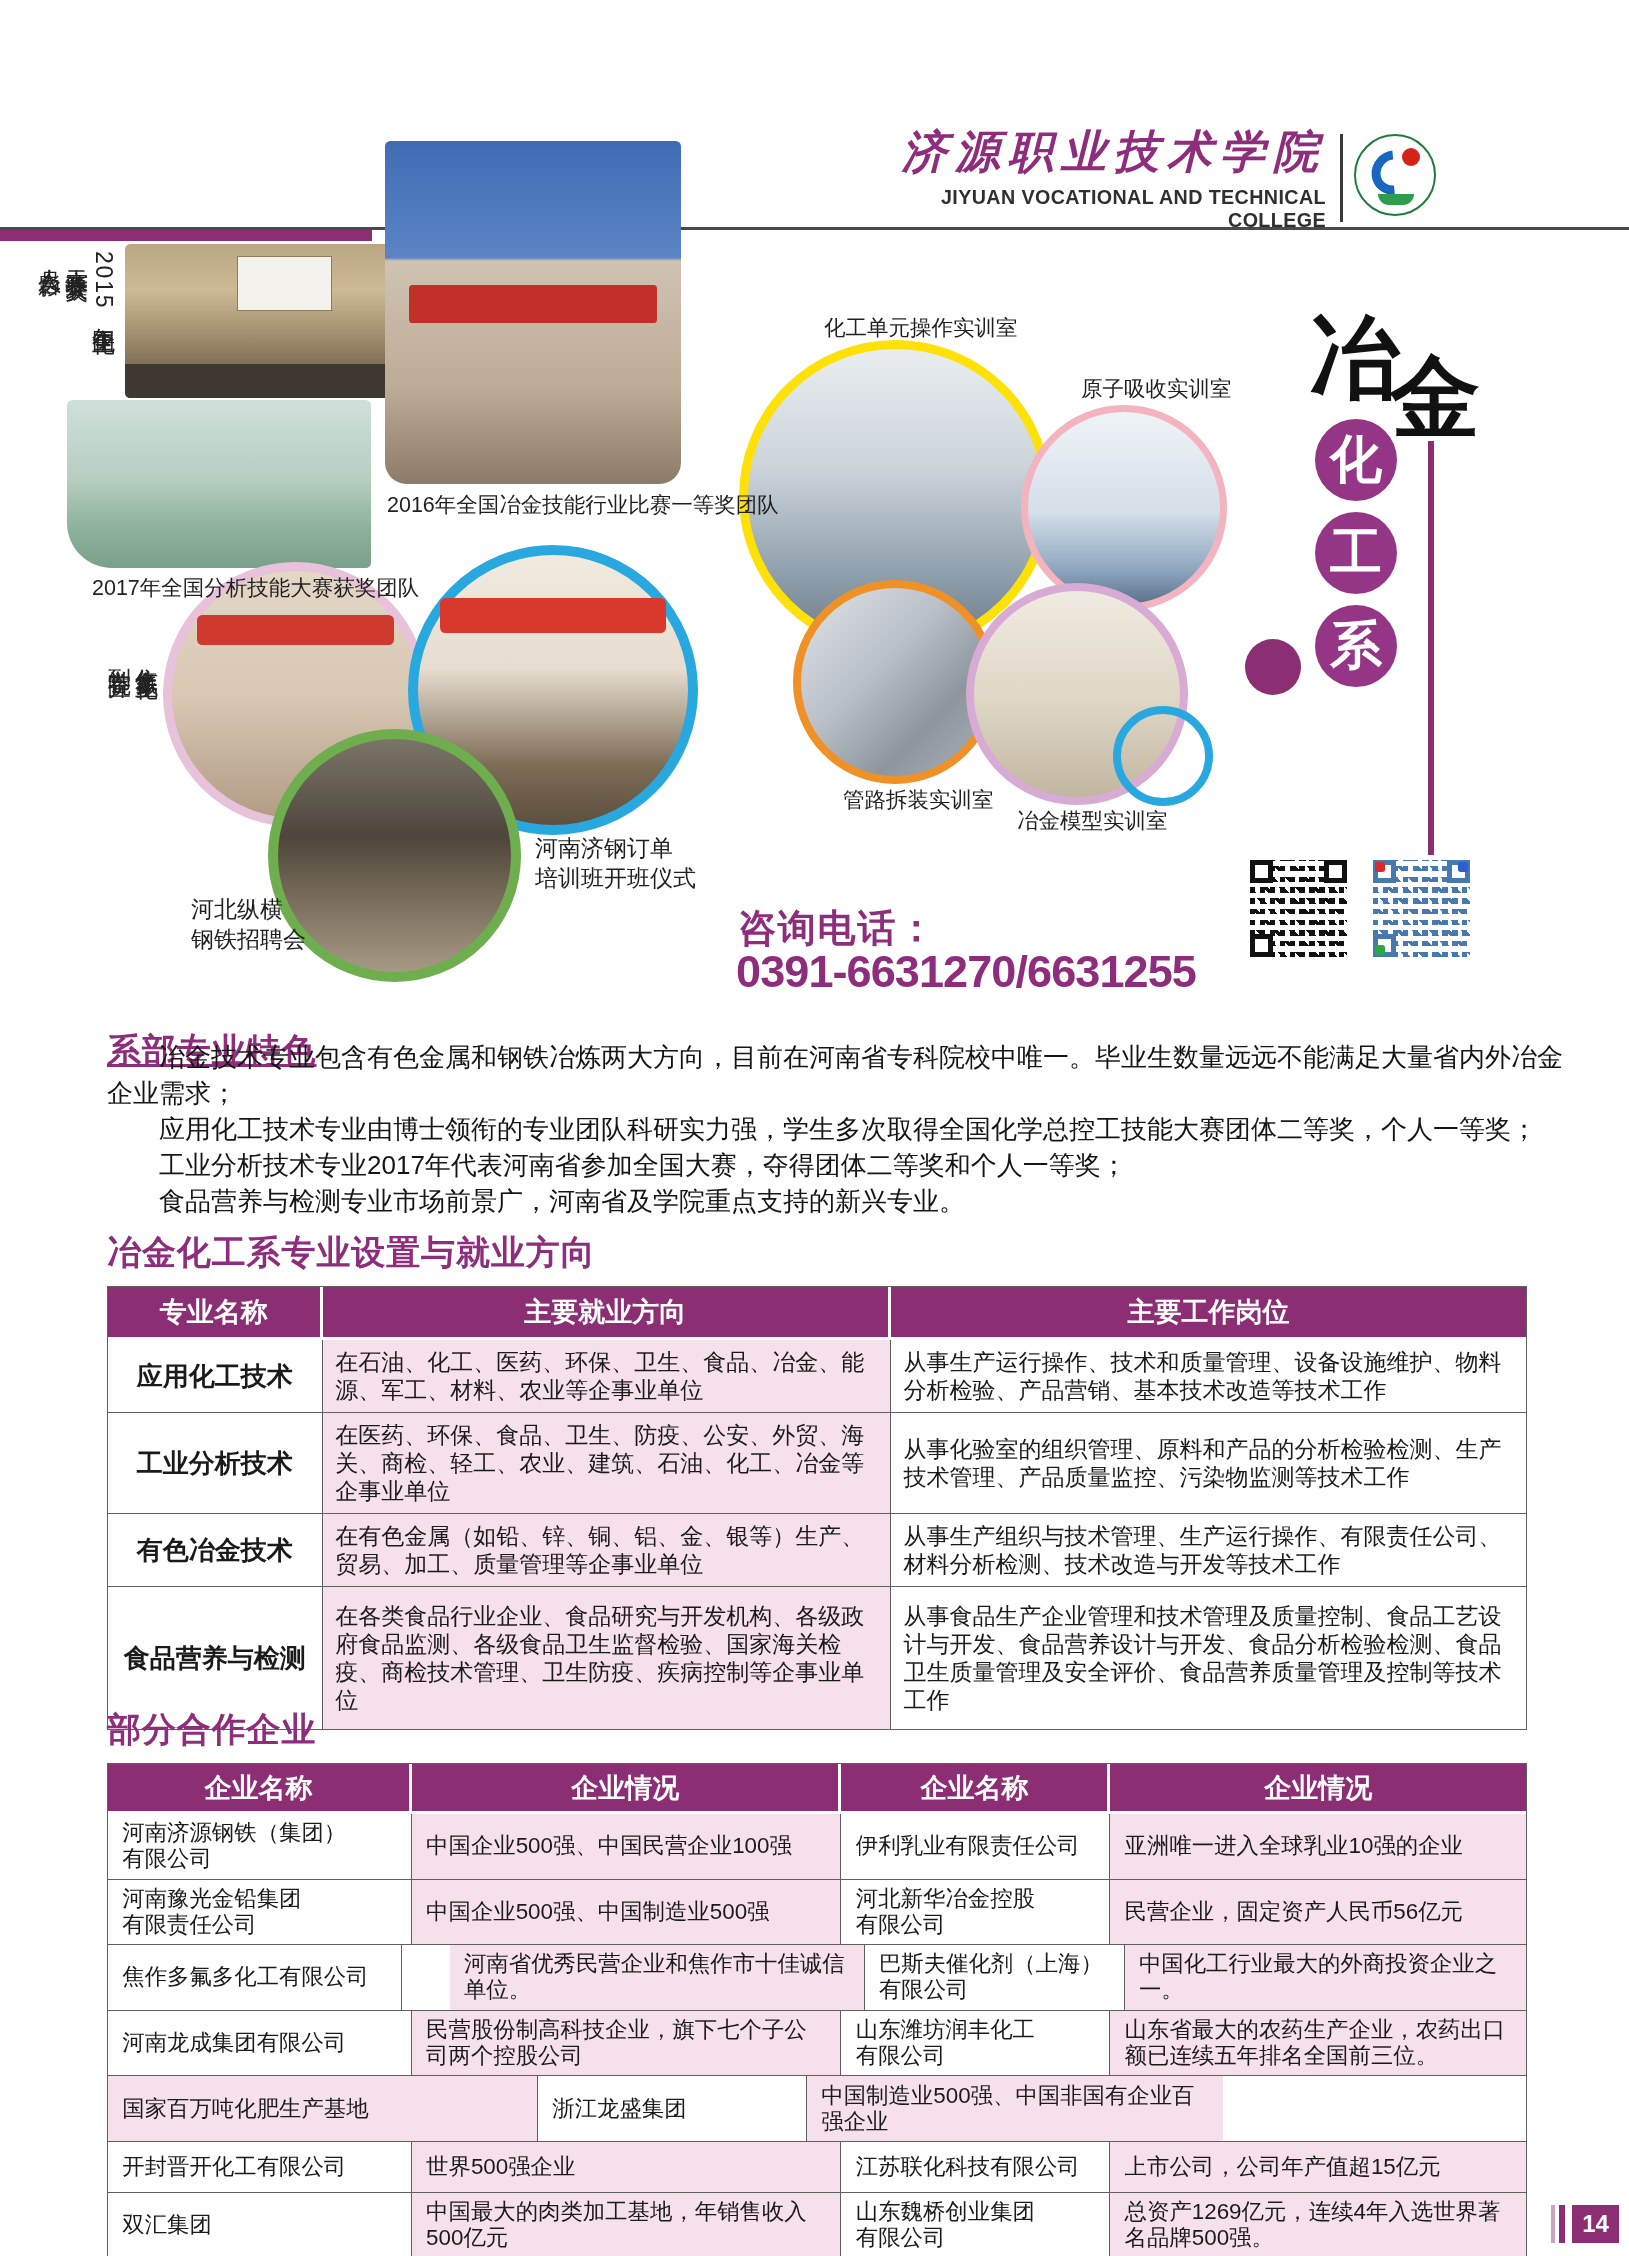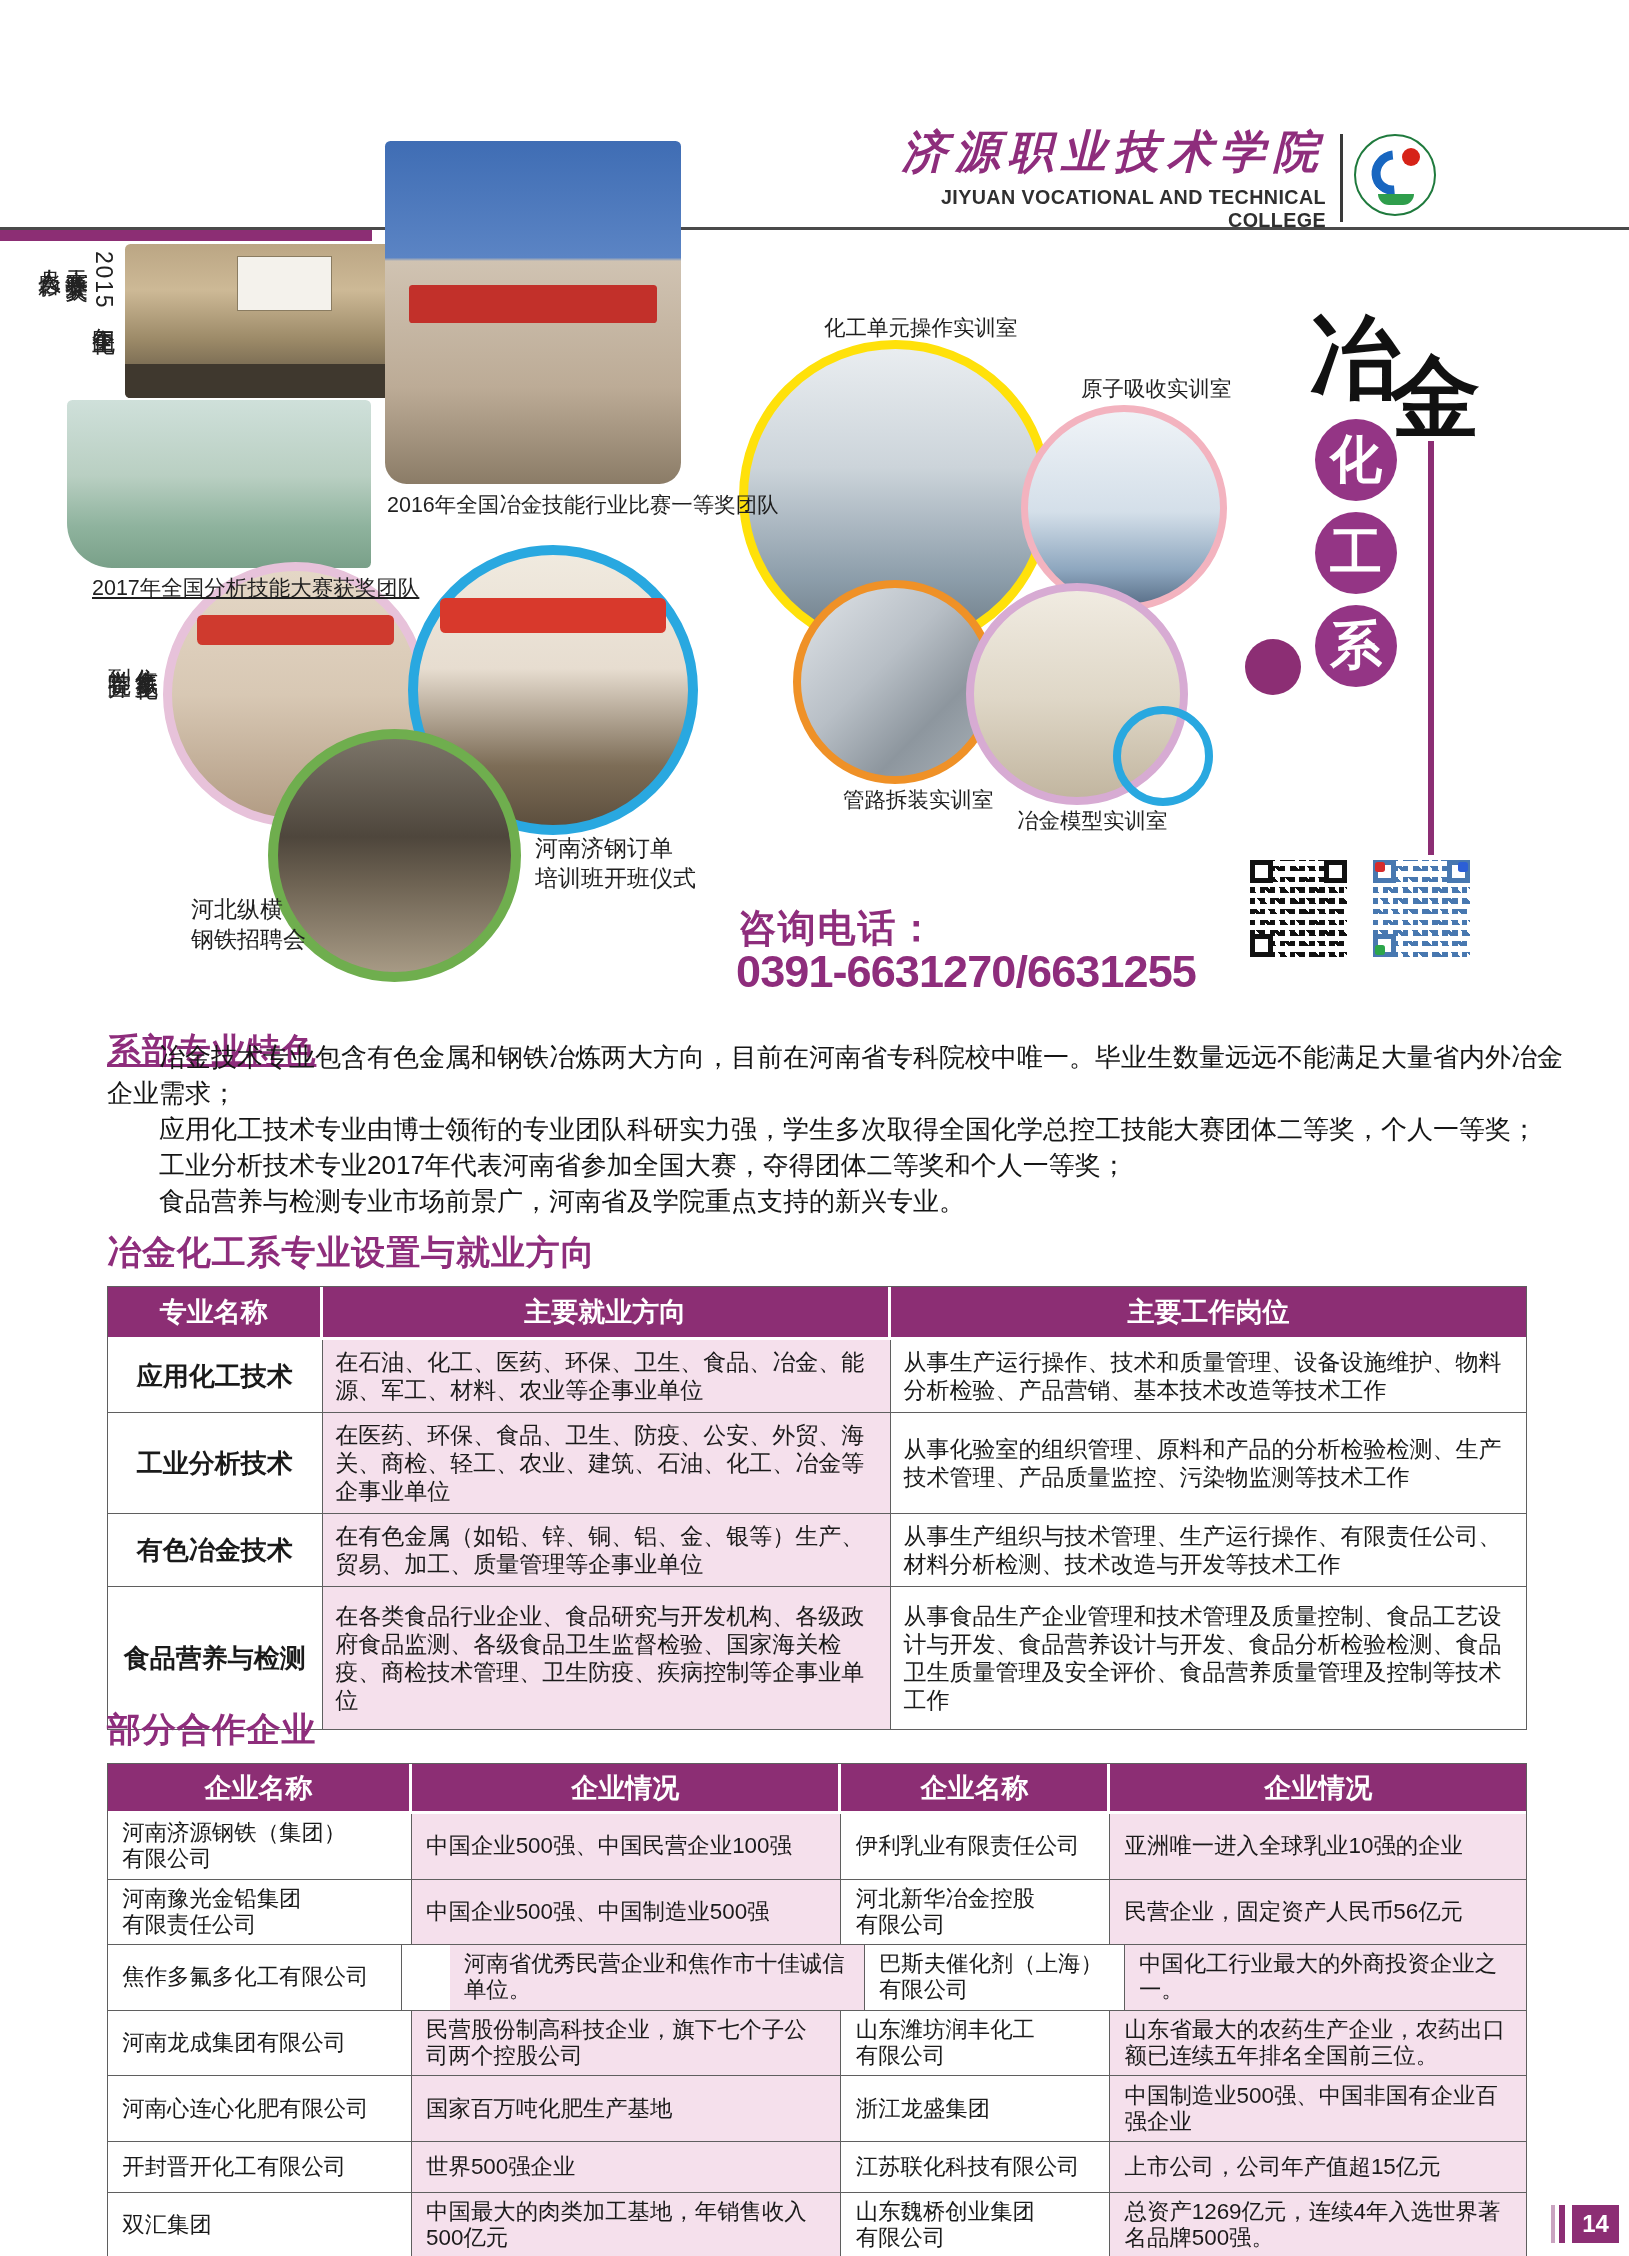--- a/index.html
+++ b/index.html
@@ -125,21 +125,21 @@
   <div class="abs hdr-accent"></div>
 
   <div class="abs vcap pre" style="left:36px;top:251px;">2015年全国化工
 大赛二等奖获奖
 人员合影</div>
   <div class="abs photo ph-a">
     <div class="screen"></div>
     <div class="seats"></div>
   </div>
   <div class="abs photo ph-b"></div>
-  <div class="abs cap" style="left:92px;top:573px;text-decoration:underline;">2017年全国分析技能大赛获奖团队</div>
+  <div class="abs cap" style="left:92px;top:573px;">2017年全国分析技能大赛获奖团队</div>
   <div class="abs photo ph-c">
     <div class="banner"></div>
   </div>
   <div class="abs cap" style="left:387px;top:490px;">2016年全国冶金技能行业比赛一等奖团队</div>
 
   <div class="abs cap" style="left:824px;top:313px;">化工单元操作实训室</div>
   <div class="circle c-yellow"></div>
   <div class="abs cap" style="left:1081px;top:374px;">原子吸收实训室</div>
   <div class="circle c-pinktop"></div>
   <div class="circle c-orange"></div>
@@ -256,21 +256,20 @@
       <div class="tc pink" style="width:416px;">中国化工行业最大的外商投资企业之一。</div>
     </div>
     <div class="trow" style="min-height:59px;">
       <div class="tc pre" style="width:304px;">河南龙成集团有限公司</div>
       <div class="tc pink" style="width:430px;">民营股份制高科技企业，旗下七个子公司两个控股公司</div>
       <div class="tc pre" style="width:269px;">山东潍坊润丰化工
 有限公司</div>
       <div class="tc pink" style="width:416px;">山东省最大的农药生产企业，农药出口额已连续五年排名全国前三位。</div>
     </div>
     <div class="trow" style="min-height:59px;">
-      <div class="tc pre" style="width:304px;">河南心连心化肥有限公司</div>
       <div class="tc pink" style="width:430px;">国家百万吨化肥生产基地</div>
       <div class="tc pre" style="width:269px;">浙江龙盛集团</div>
       <div class="tc pink" style="width:416px;">中国制造业500强、中国非国有企业百强企业</div>
     </div>
     <div class="trow" style="min-height:50px;">
       <div class="tc pre" style="width:304px;">开封晋开化工有限公司</div>
       <div class="tc pink" style="width:430px;">世界500强企业</div>
       <div class="tc pre" style="width:269px;">江苏联化科技有限公司</div>
       <div class="tc pink" style="width:416px;">上市公司，公司年产值超15亿元</div>
     </div>

